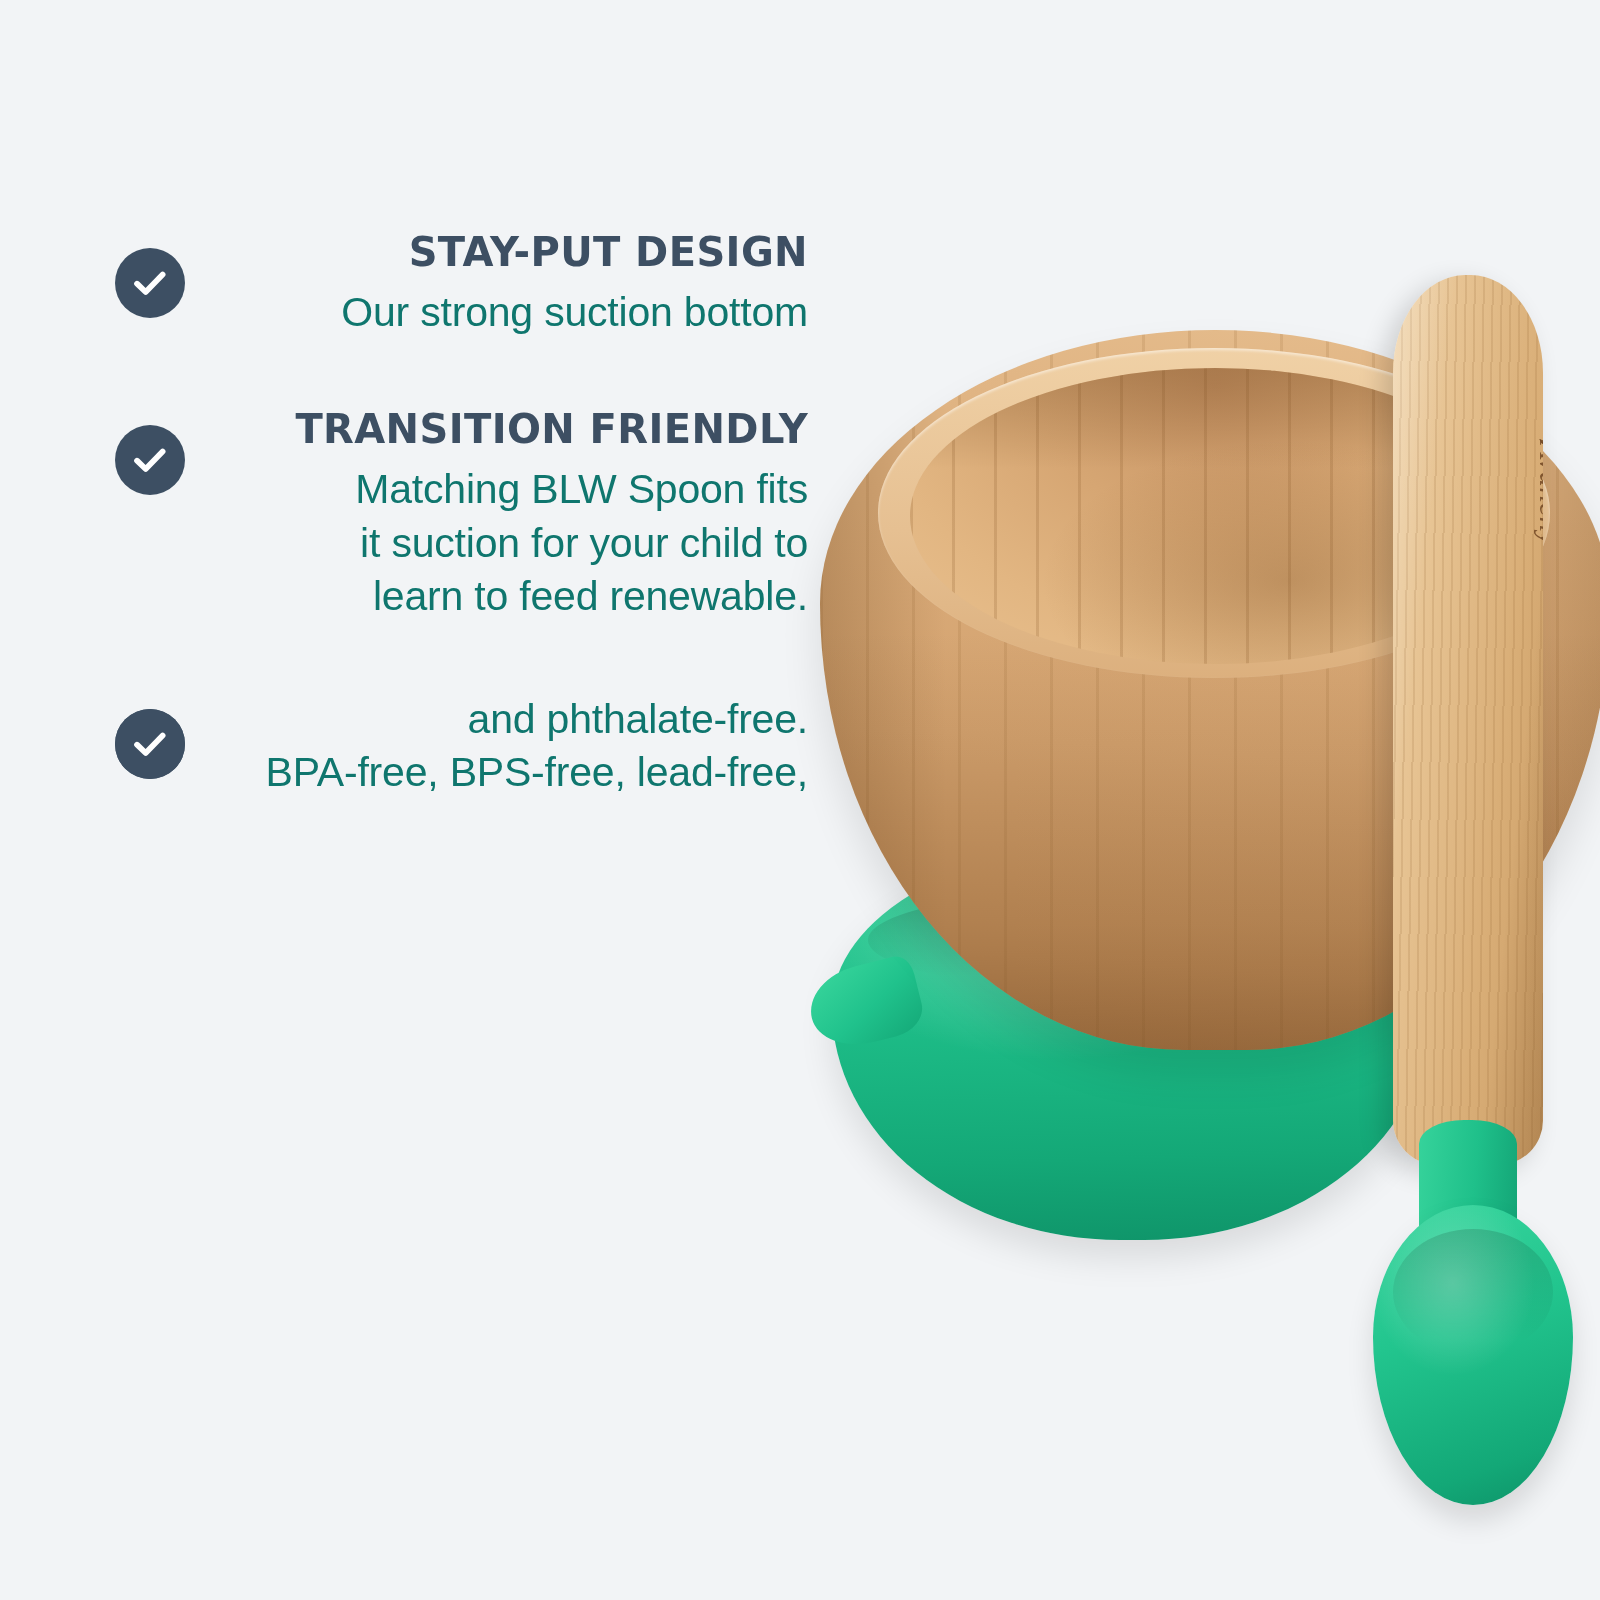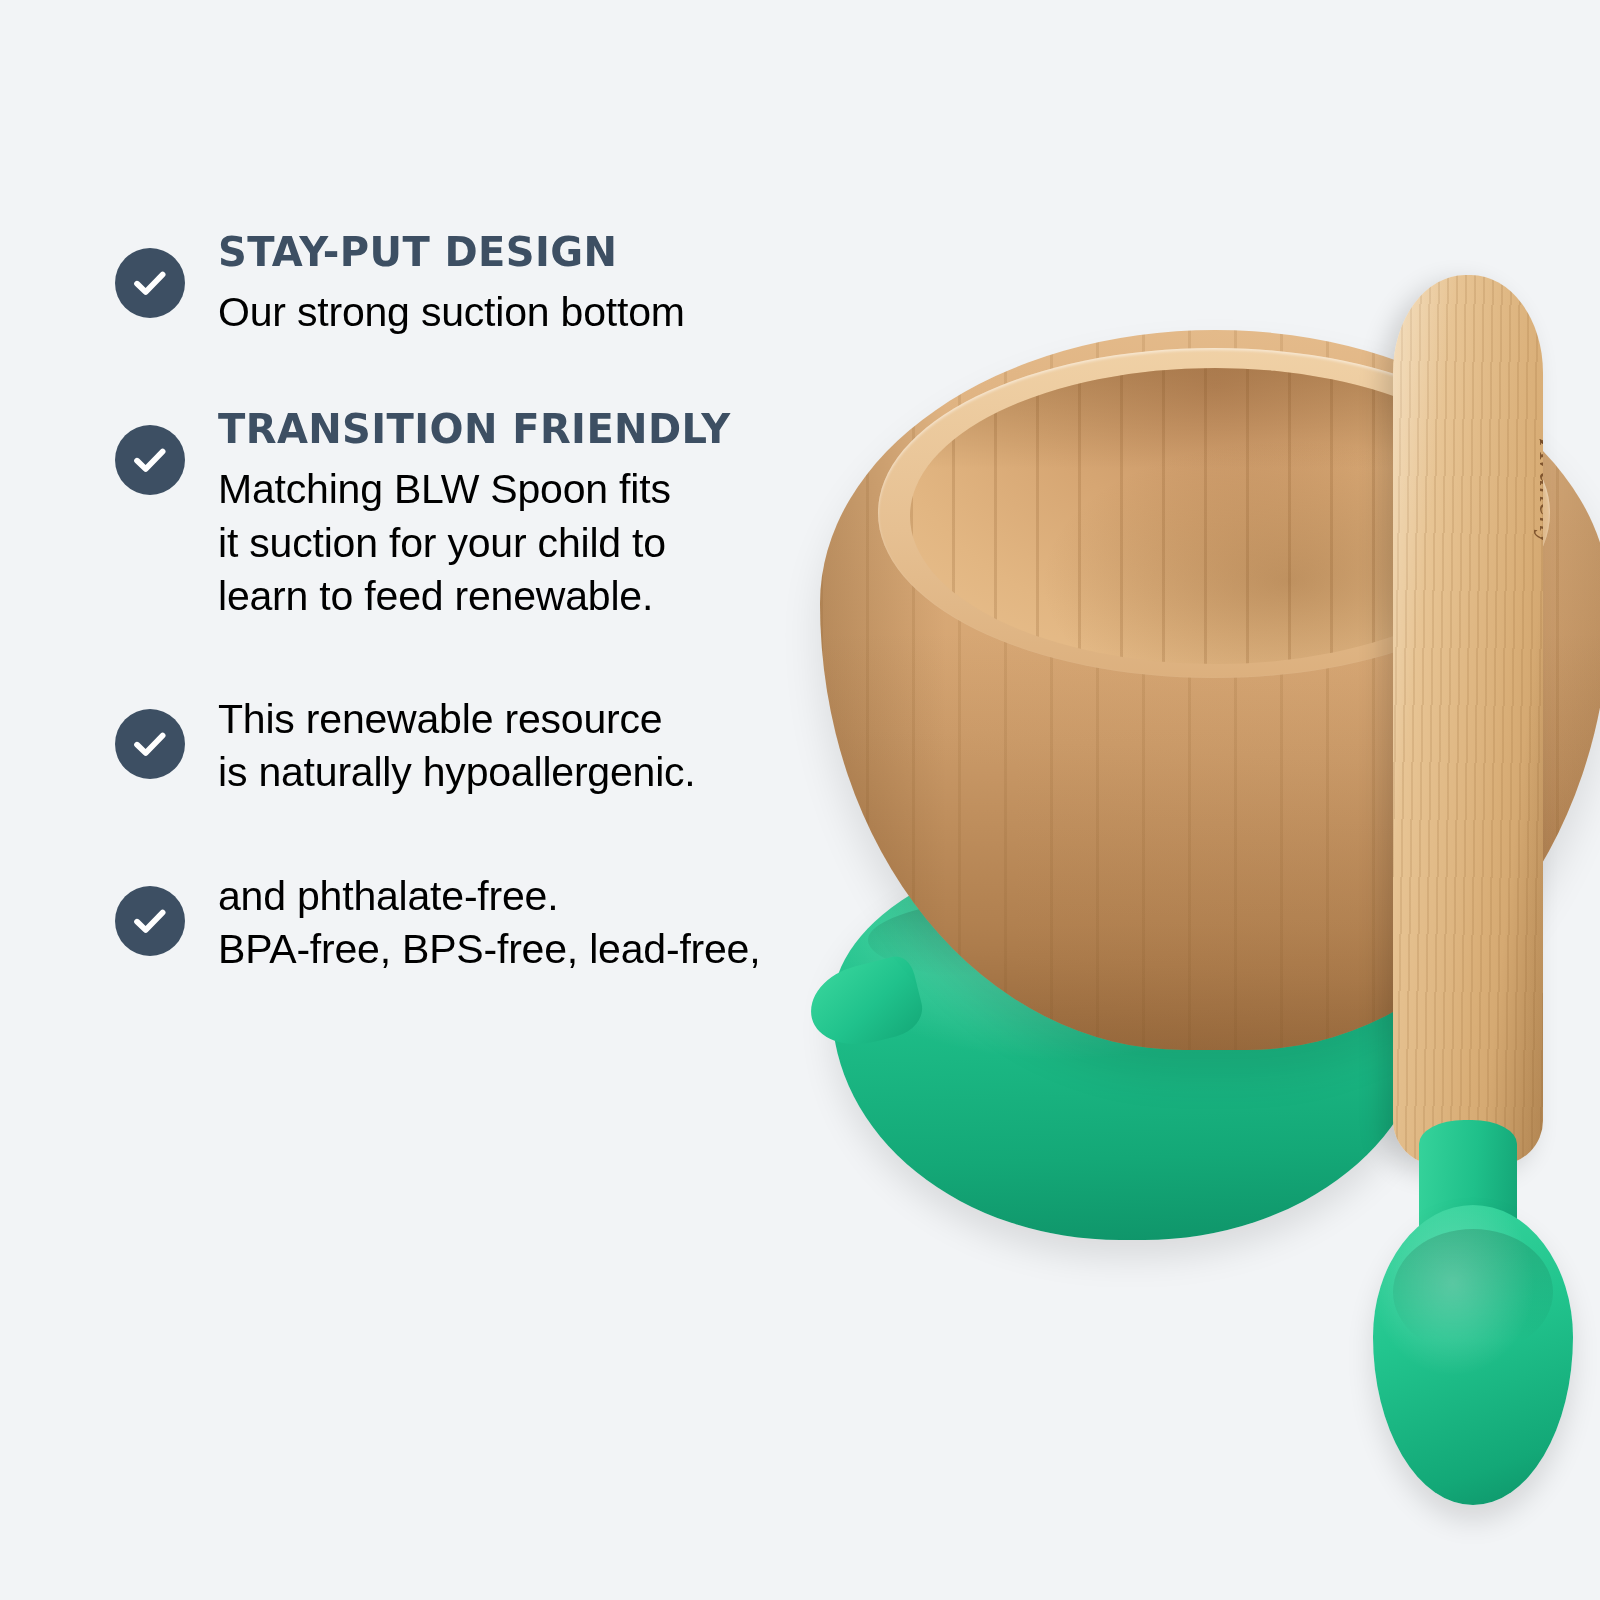--- a/index.html
+++ b/index.html
@@ -12,20 +12,21 @@
   }
 
   
   .page { position:absolute; inset:0; background:#f2f4f6; }
 
   
   .features {
     position:absolute;
     left:108px; top:232px;
     width:700px;
+    text-align:right;
   }
   .feature { position:relative; padding-left:110px; margin-bottom:70px; }
   .feature:last-child { margin-bottom:0; }
 
   .check-badge {
     position:absolute;
     left:7px; top:16px;
     width:70px; height:70px;
     border-radius:50%;
     background:#3d4f63;
@@ -41,21 +42,21 @@
     color:#3d4f63;
     line-height:1.0;
     margin-bottom:14px;
     white-space:nowrap;
   }
   .f-body {
     font-family:"Liberation Sans", sans-serif;
     font-weight:300;
     font-size:41px;
     line-height:1.30;
-    color:#000000;
+    color:#0f766e;
     letter-spacing:-0.2px;
   }
   .f-body .ln { display:block; white-space:nowrap; }
 
   
   .product {
     position:absolute;
     left:760px; top:0;
     width:840px; height:1600px;
     overflow:hidden;
@@ -236,24 +237,20 @@
         <span class="ln">learn to feed renewable.</span>
       </div>
     </div>
 
     <div class="feature">
       <span class="check-badge">
         <svg viewBox="0 0 24 24" aria-hidden="true">
           <path d="M4.2 12.4 L9.4 17.4 L19.6 6.9" fill="none" stroke="#ffffff" stroke-width="3.4" stroke-linecap="round" stroke-linejoin="round"></path>
         </svg>
       </span>
-      <div class="f-body">
-        <span class="ln">This renewable resource</span>
-        <span class="ln">is naturally hypoallergenic.</span>
-      </div>
     </div>
 
     <div class="feature">
       <span class="check-badge">
         <svg viewBox="0 0 24 24" aria-hidden="true">
           <path d="M4.2 12.4 L9.4 17.4 L19.6 6.9" fill="none" stroke="#ffffff" stroke-width="3.4" stroke-linecap="round" stroke-linejoin="round"></path>
         </svg>
       </span>
       <div class="f-body">
         <span class="ln">and phthalate-free.</span>

